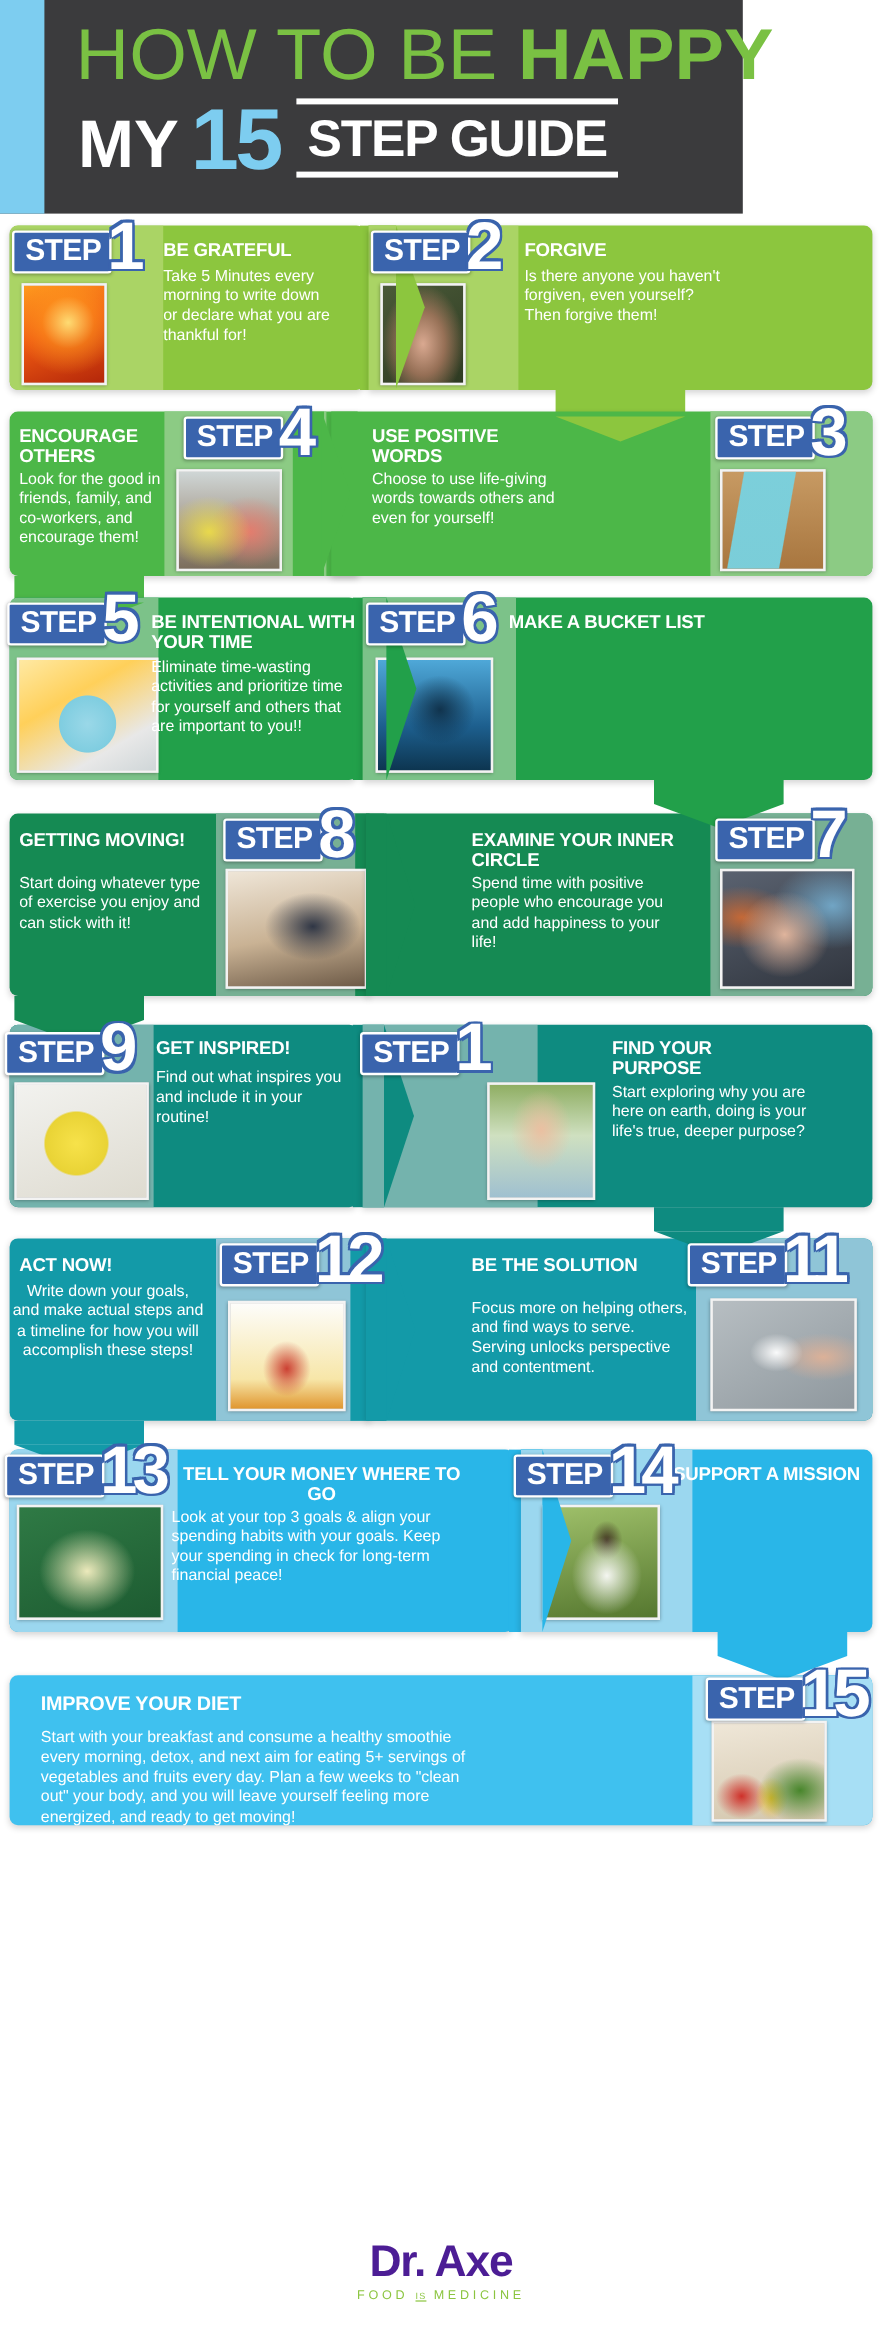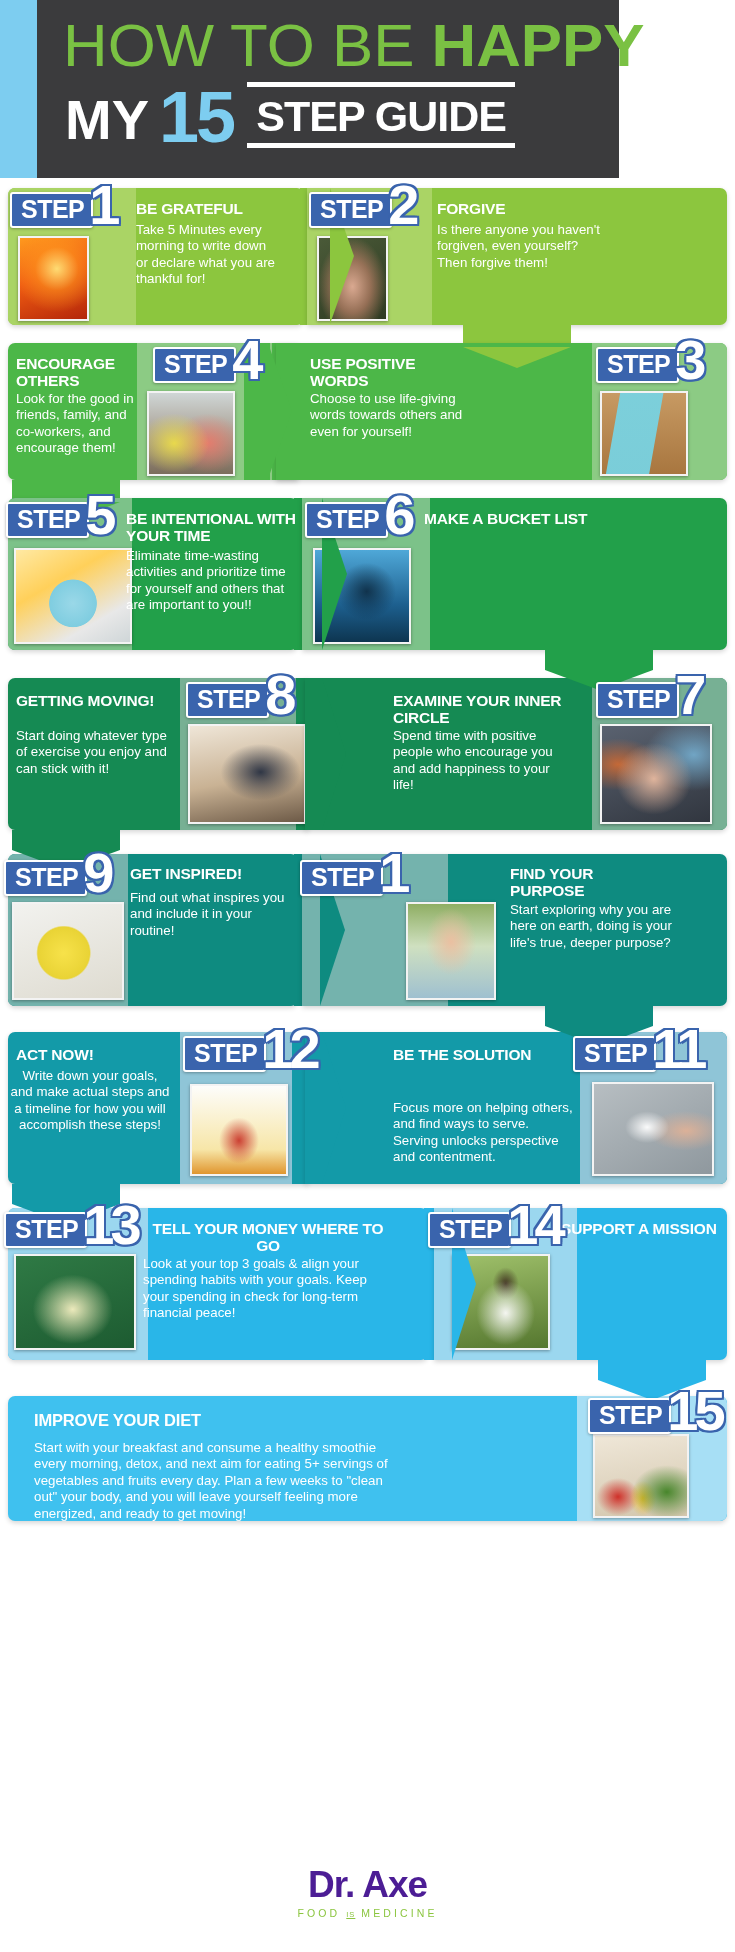--- a/index.html
+++ b/index.html
@@ -409,21 +409,21 @@
       <span class="num">12</span>
     </div>
 
     <div class="panel rt" style="left:305px; top:28px; width:422px; height:152px; background:#139aa8;"></div>
     <div class="panel" style="left:580px; top:28px; width:147px; height:152px; background:#8fc5d7; box-shadow:none; border-radius:0 7px 7px 0;"></div>
     <div class="imgbox" style="left:592px; top:78px; width:122px; height:94px;">
       <div class="ph" style="background:linear-gradient(150deg,#b7bec2 0%,#8f989e 100%);"></div>
       <div class="ph" style="background:radial-gradient(ellipse at 45% 48%, rgba(255,255,255,.95) 0%, rgba(255,255,255,0) 24%), radial-gradient(ellipse at 78% 52%, rgba(226,178,150,.9) 0%, rgba(226,178,150,0) 30%);"></div>
     </div>
     <div class="heading" style="left:393px; top:42px; width:140px;">BE THE SOLUTION</div>
-    <div class="bodytext" style="left:393px; top:96px; width:180px;">Focus more on helping others, and find ways to serve. Serving unlocks perspective and contentment.</div>
+    <div class="bodytext" style="left:393px; top:78px; width:180px;">Focus more on helping others, and find ways to serve. Serving unlocks perspective and contentment.</div>
     <div class="badge" style="left:573px; top:32px;">
       <span class="plate">STEP</span>
       <span class="num">11</span>
     </div>
 
     <div class="panel" style="left:12px; top:180px; width:108px; height:20px; background:#139aa8; box-shadow:none;"></div>
     <div class="chev-d" style="left:12px; top:200px; border-left:54px solid transparent; border-right:54px solid transparent; border-top:20px solid #139aa8;"></div>
   </div>
 
   <div class="row" style="height:182px;">

